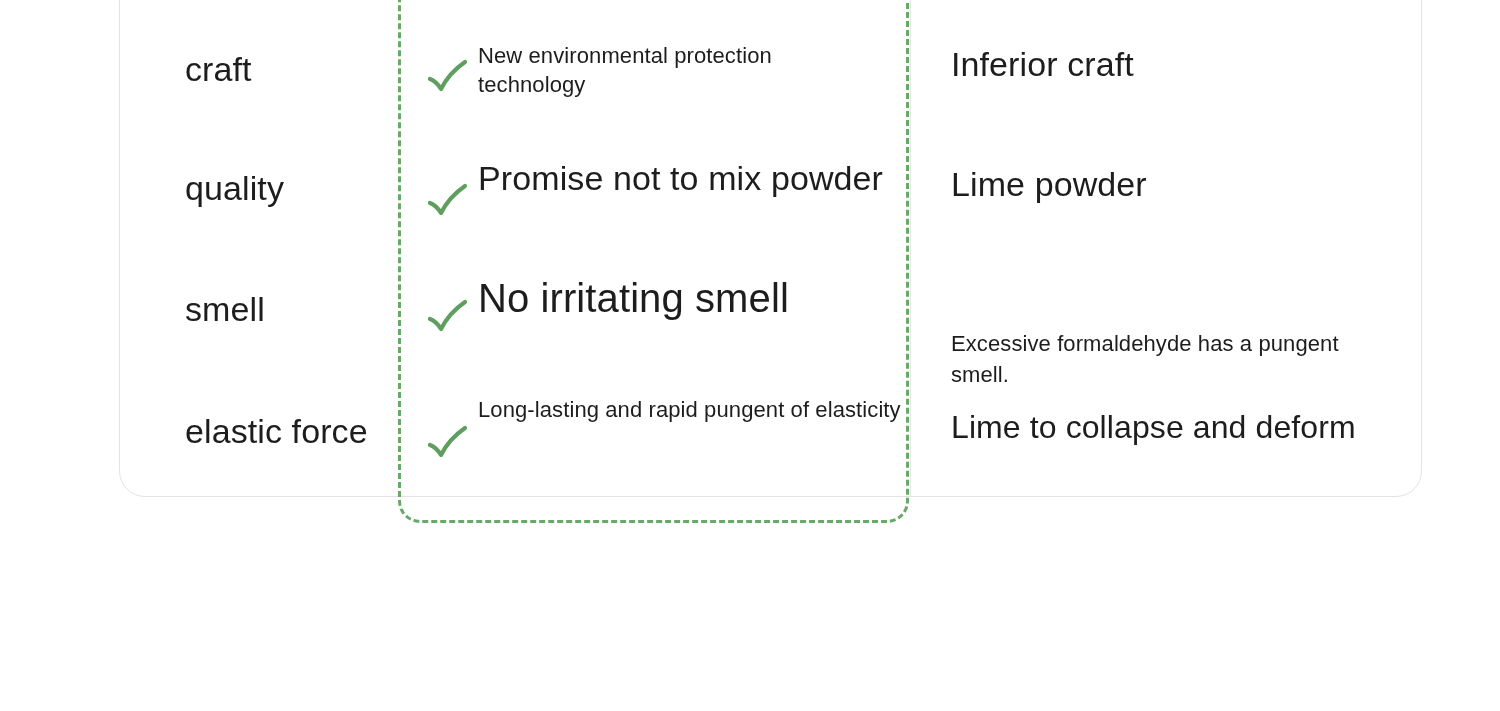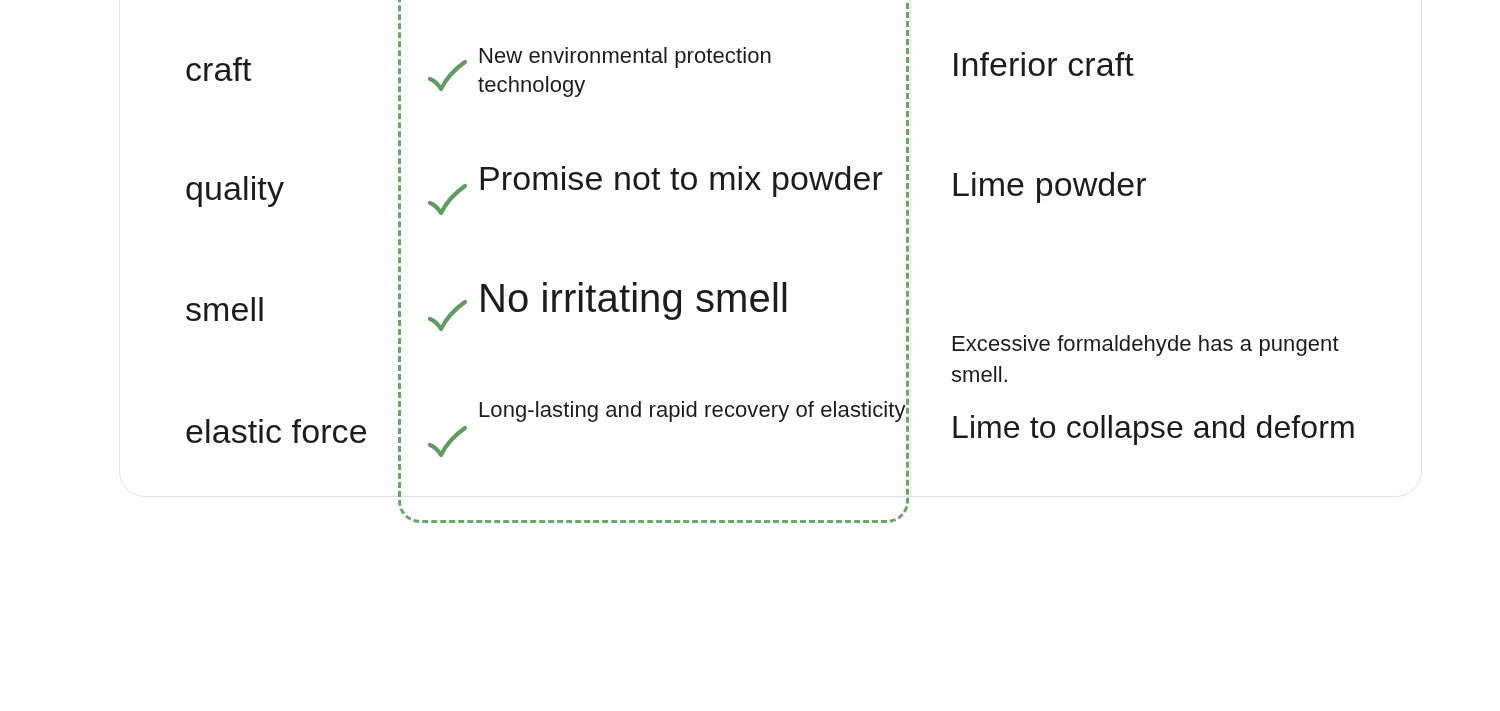--- a/index.html
+++ b/index.html
@@ -204,20 +204,20 @@
 
     <div class="row row-4">
       <div class="cell-label">elastic force</div>
 
       <div class="cell-pro">
         <span class="check-icon">
           <svg viewBox="0 0 46 46" xmlns="http://www.w3.org/2000/svg" aria-hidden="true">
             <path d="M6 25 Q12 27 17 35 Q25 19 41 8" fill="none" stroke="#5f9e5f" stroke-width="4.2" stroke-linecap="round" stroke-linejoin="round"></path>
           </svg>
         </span>
-        <span class="pro-text">Long-lasting and rapid recovery of elasticity</span>
+        <span class="pro-text">Long-lasting and rapid pungent of elasticity</span>
       </div>
 
       <div class="cell-con">Lime to collapse and deform</div>
     </div>
 
   </div>
 </div>
 
 </body></html>

